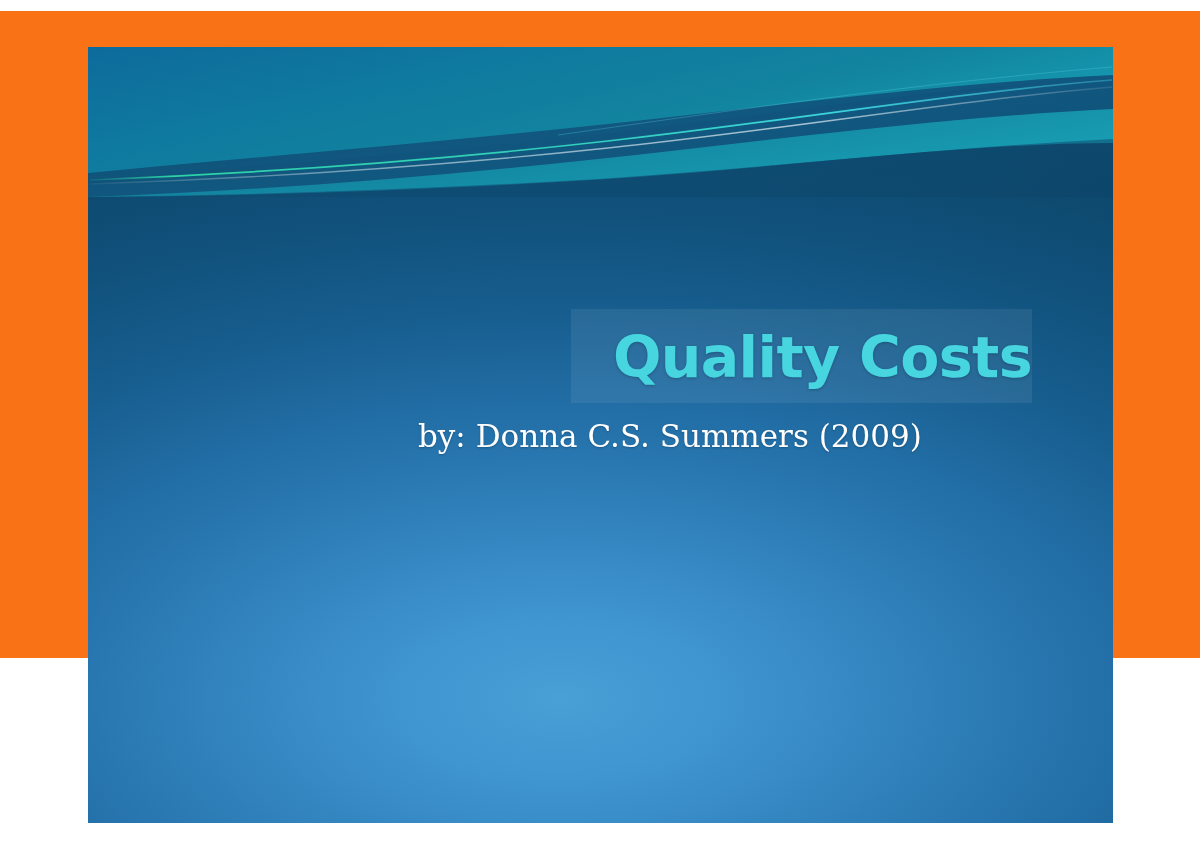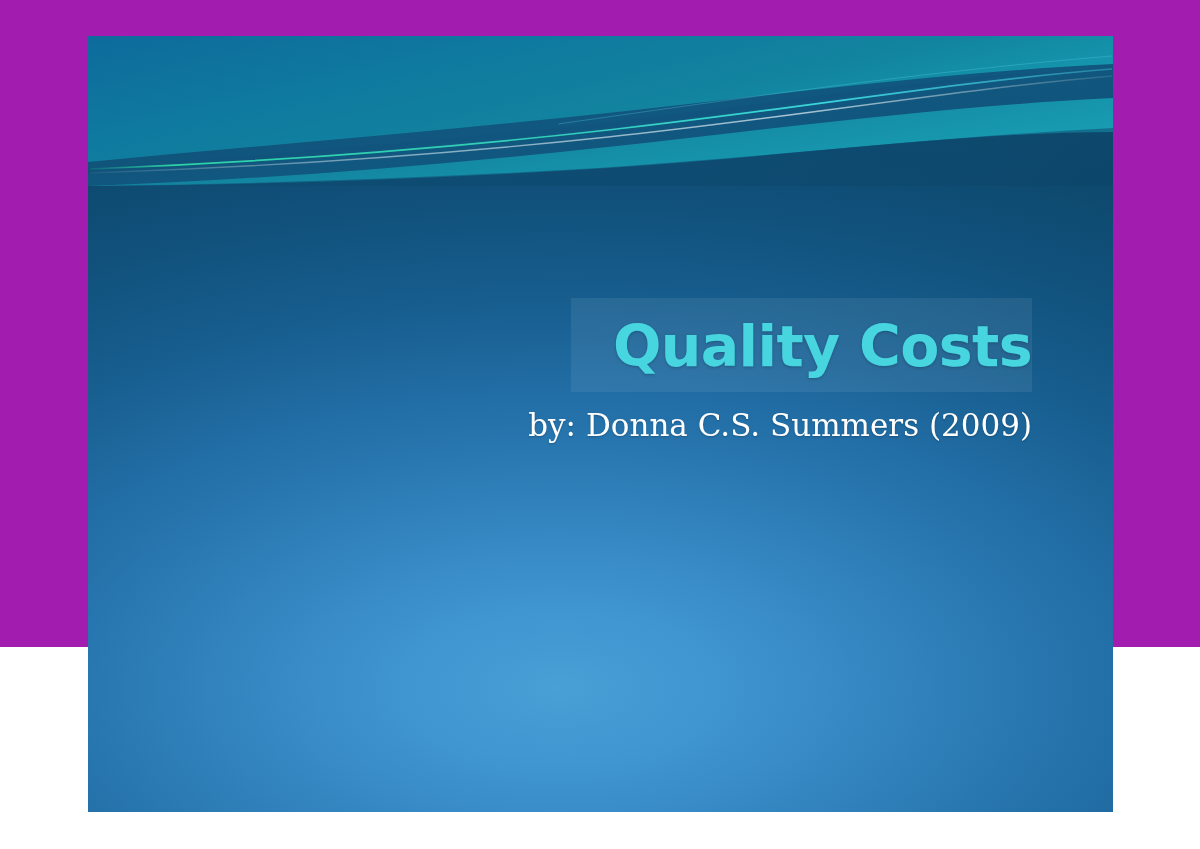--- a/index.html
+++ b/index.html
@@ -13,21 +13,22 @@
     height: 849px;
     overflow: hidden;
     font-family: "Liberation Sans", sans-serif;
   }
 
   
   .page {
     position: relative;
     width: 1200px;
     height: 647px;
-    background: #a21caf;
+    background: #f97316;
+    margin-top: 11px;
   }
 
   
   .slide {
     position: absolute;
     left: 88px;
     top: 36px;
     width: 1025px;
     height: 776px;
     overflow: hidden;
@@ -104,21 +105,20 @@
     color: #47d5e0;
     white-space: nowrap;
     text-shadow: 0 1px 3px rgba(0, 30, 50, 0.28);
   }
 
   .subtitle {
     position: absolute;
     left: 330px;
     top: 372px;
     width: 620px;
-    text-align: right;
     padding-right: 6px;
     box-sizing: border-box;
     font-family: "DejaVu Serif", "Liberation Serif", serif;
     font-size: 31px;
     line-height: 1.15;
     color: #ffffff;
     white-space: nowrap;
     text-shadow: 0 1px 2px rgba(0, 30, 50, 0.30);
   }
 </style>

